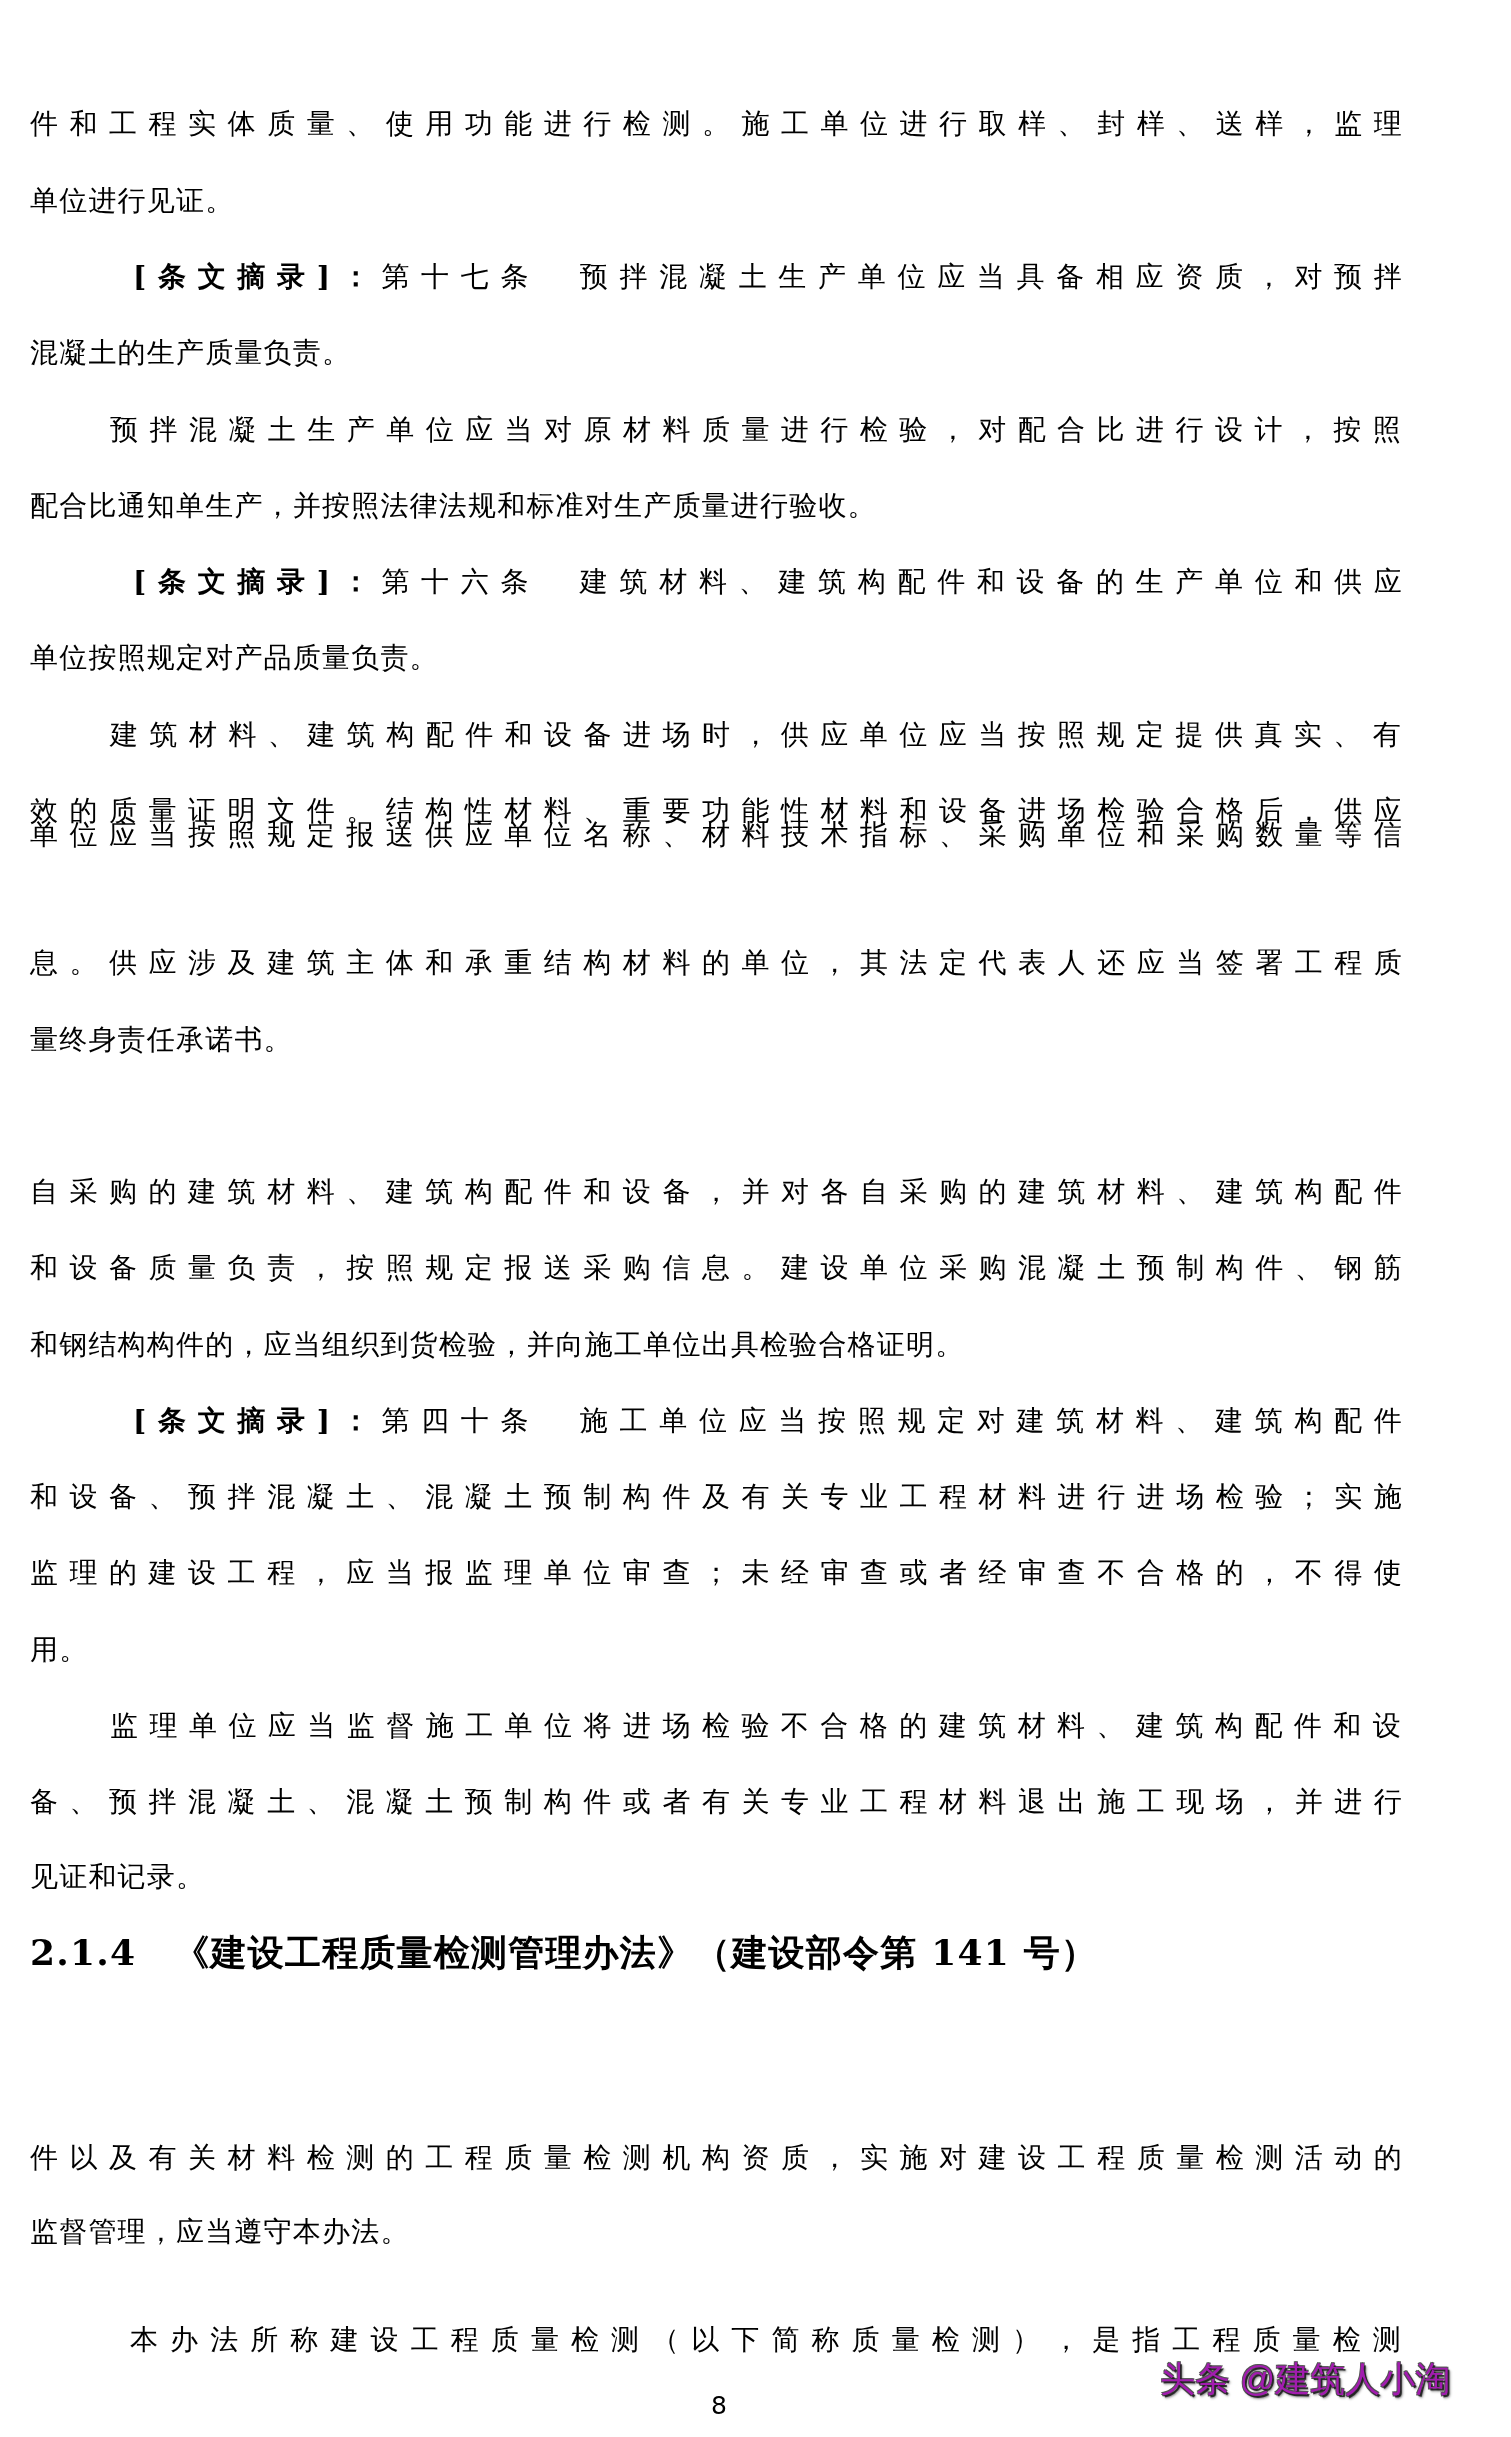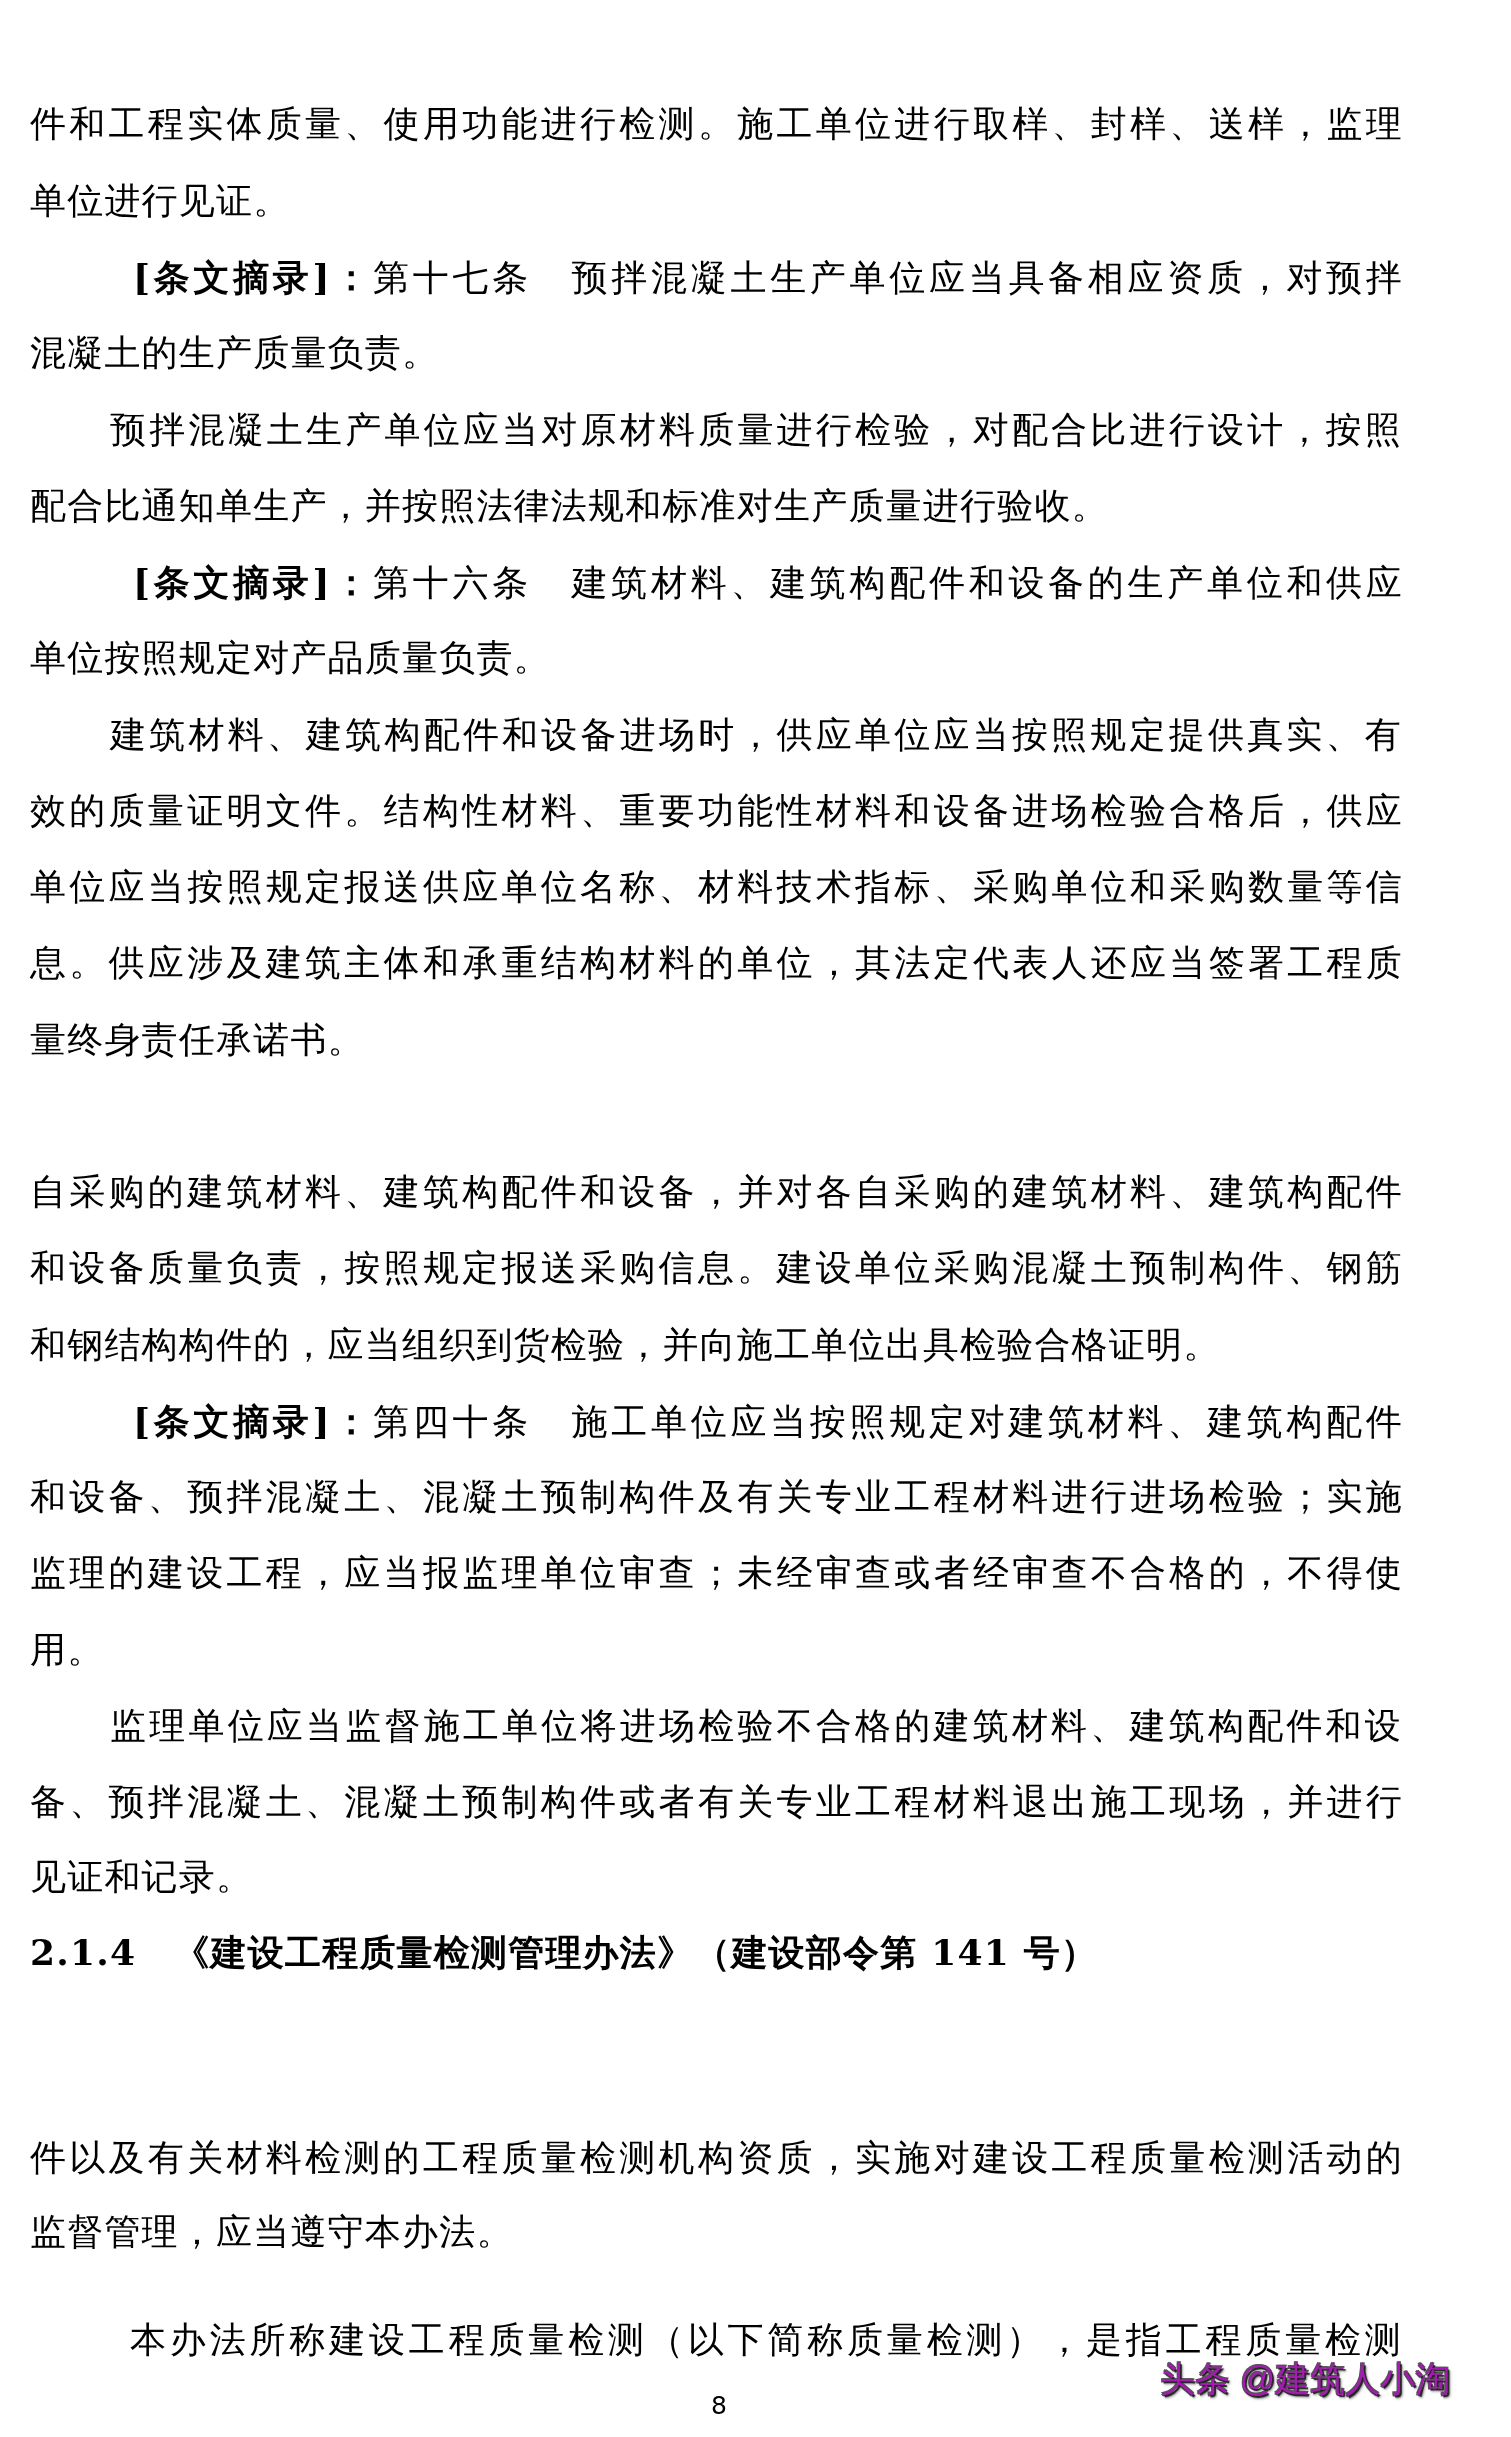--- a/index.html
+++ b/index.html
@@ -21,21 +21,21 @@
       top: 0;
       width: 1512px;
       height: 2438px;
       background: #ffffff;
     }
     .line {
       position: absolute;
       left: 30px;
       height: 50px;
       line-height: 50px;
-      font-size: 36px;
+      font-size: 28px;
       white-space: pre;
       letter-spacing: 1.2px;
       transform-origin: left center;
     }
     .line.justify {
       width: 1373px;
       text-align: justify;
       text-align-last: justify;
     }
     .indent-clause { left: 133px; }
@@ -91,21 +91,21 @@
   <div class="line" style="top:328px;">混凝土的生产质量负责。</div>
 
   <div class="line justify indent-para" style="top:405px;">预拌混凝土生产单位应当对原材料质量进行检验，对配合比进行设计，按照</div>
   <div class="line" style="top:481px;">配合比通知单生产，并按照法律法规和标准对生产质量进行验收。</div>
 
   <div class="line justify indent-clause" style="top:557px;"><span class="label">[条文摘录]：</span><span>第十六条　建筑材料、建筑构配件和设备的生产单位和供应</span></div>
   <div class="line" style="top:633px;">单位按照规定对产品质量负责。</div>
 
   <div class="line justify indent-para" style="top:710px;">建筑材料、建筑构配件和设备进场时，供应单位应当按照规定提供真实、有</div>
   <div class="line justify" style="top:786px;">效的质量证明文件。结构性材料、重要功能性材料和设备进场检验合格后，供应</div>
-  <div class="line justify" style="top:862px;">单位应当按照规定报送供应单位名称、材料技术指标、采购单位和采购数量等信</div>
+  <div class="line justify" style="top:810px;">单位应当按照规定报送供应单位名称、材料技术指标、采购单位和采购数量等信</div>
   <div class="line justify" style="top:938px;">息。供应涉及建筑主体和承重结构材料的单位，其法定代表人还应当签署工程质</div>
   <div class="line" style="top:1015px;">量终身责任承诺书。</div>
 
   <div class="line justify" style="top:1167px;">自采购的建筑材料、建筑构配件和设备，并对各自采购的建筑材料、建筑构配件</div>
   <div class="line justify" style="top:1243px;">和设备质量负责，按照规定报送采购信息。建设单位采购混凝土预制构件、钢筋</div>
   <div class="line" style="top:1320px;">和钢结构构件的，应当组织到货检验，并向施工单位出具检验合格证明。</div>
 
   <div class="line justify indent-clause" style="top:1396px;"><span class="label">[条文摘录]：</span><span>第四十条　施工单位应当按照规定对建筑材料、建筑构配件</span></div>
   <div class="line justify" style="top:1472px;">和设备、预拌混凝土、混凝土预制构件及有关专业工程材料进行进场检验；实施</div>
   <div class="line justify" style="top:1548px;">监理的建设工程，应当报监理单位审查；未经审查或者经审查不合格的，不得使</div>

